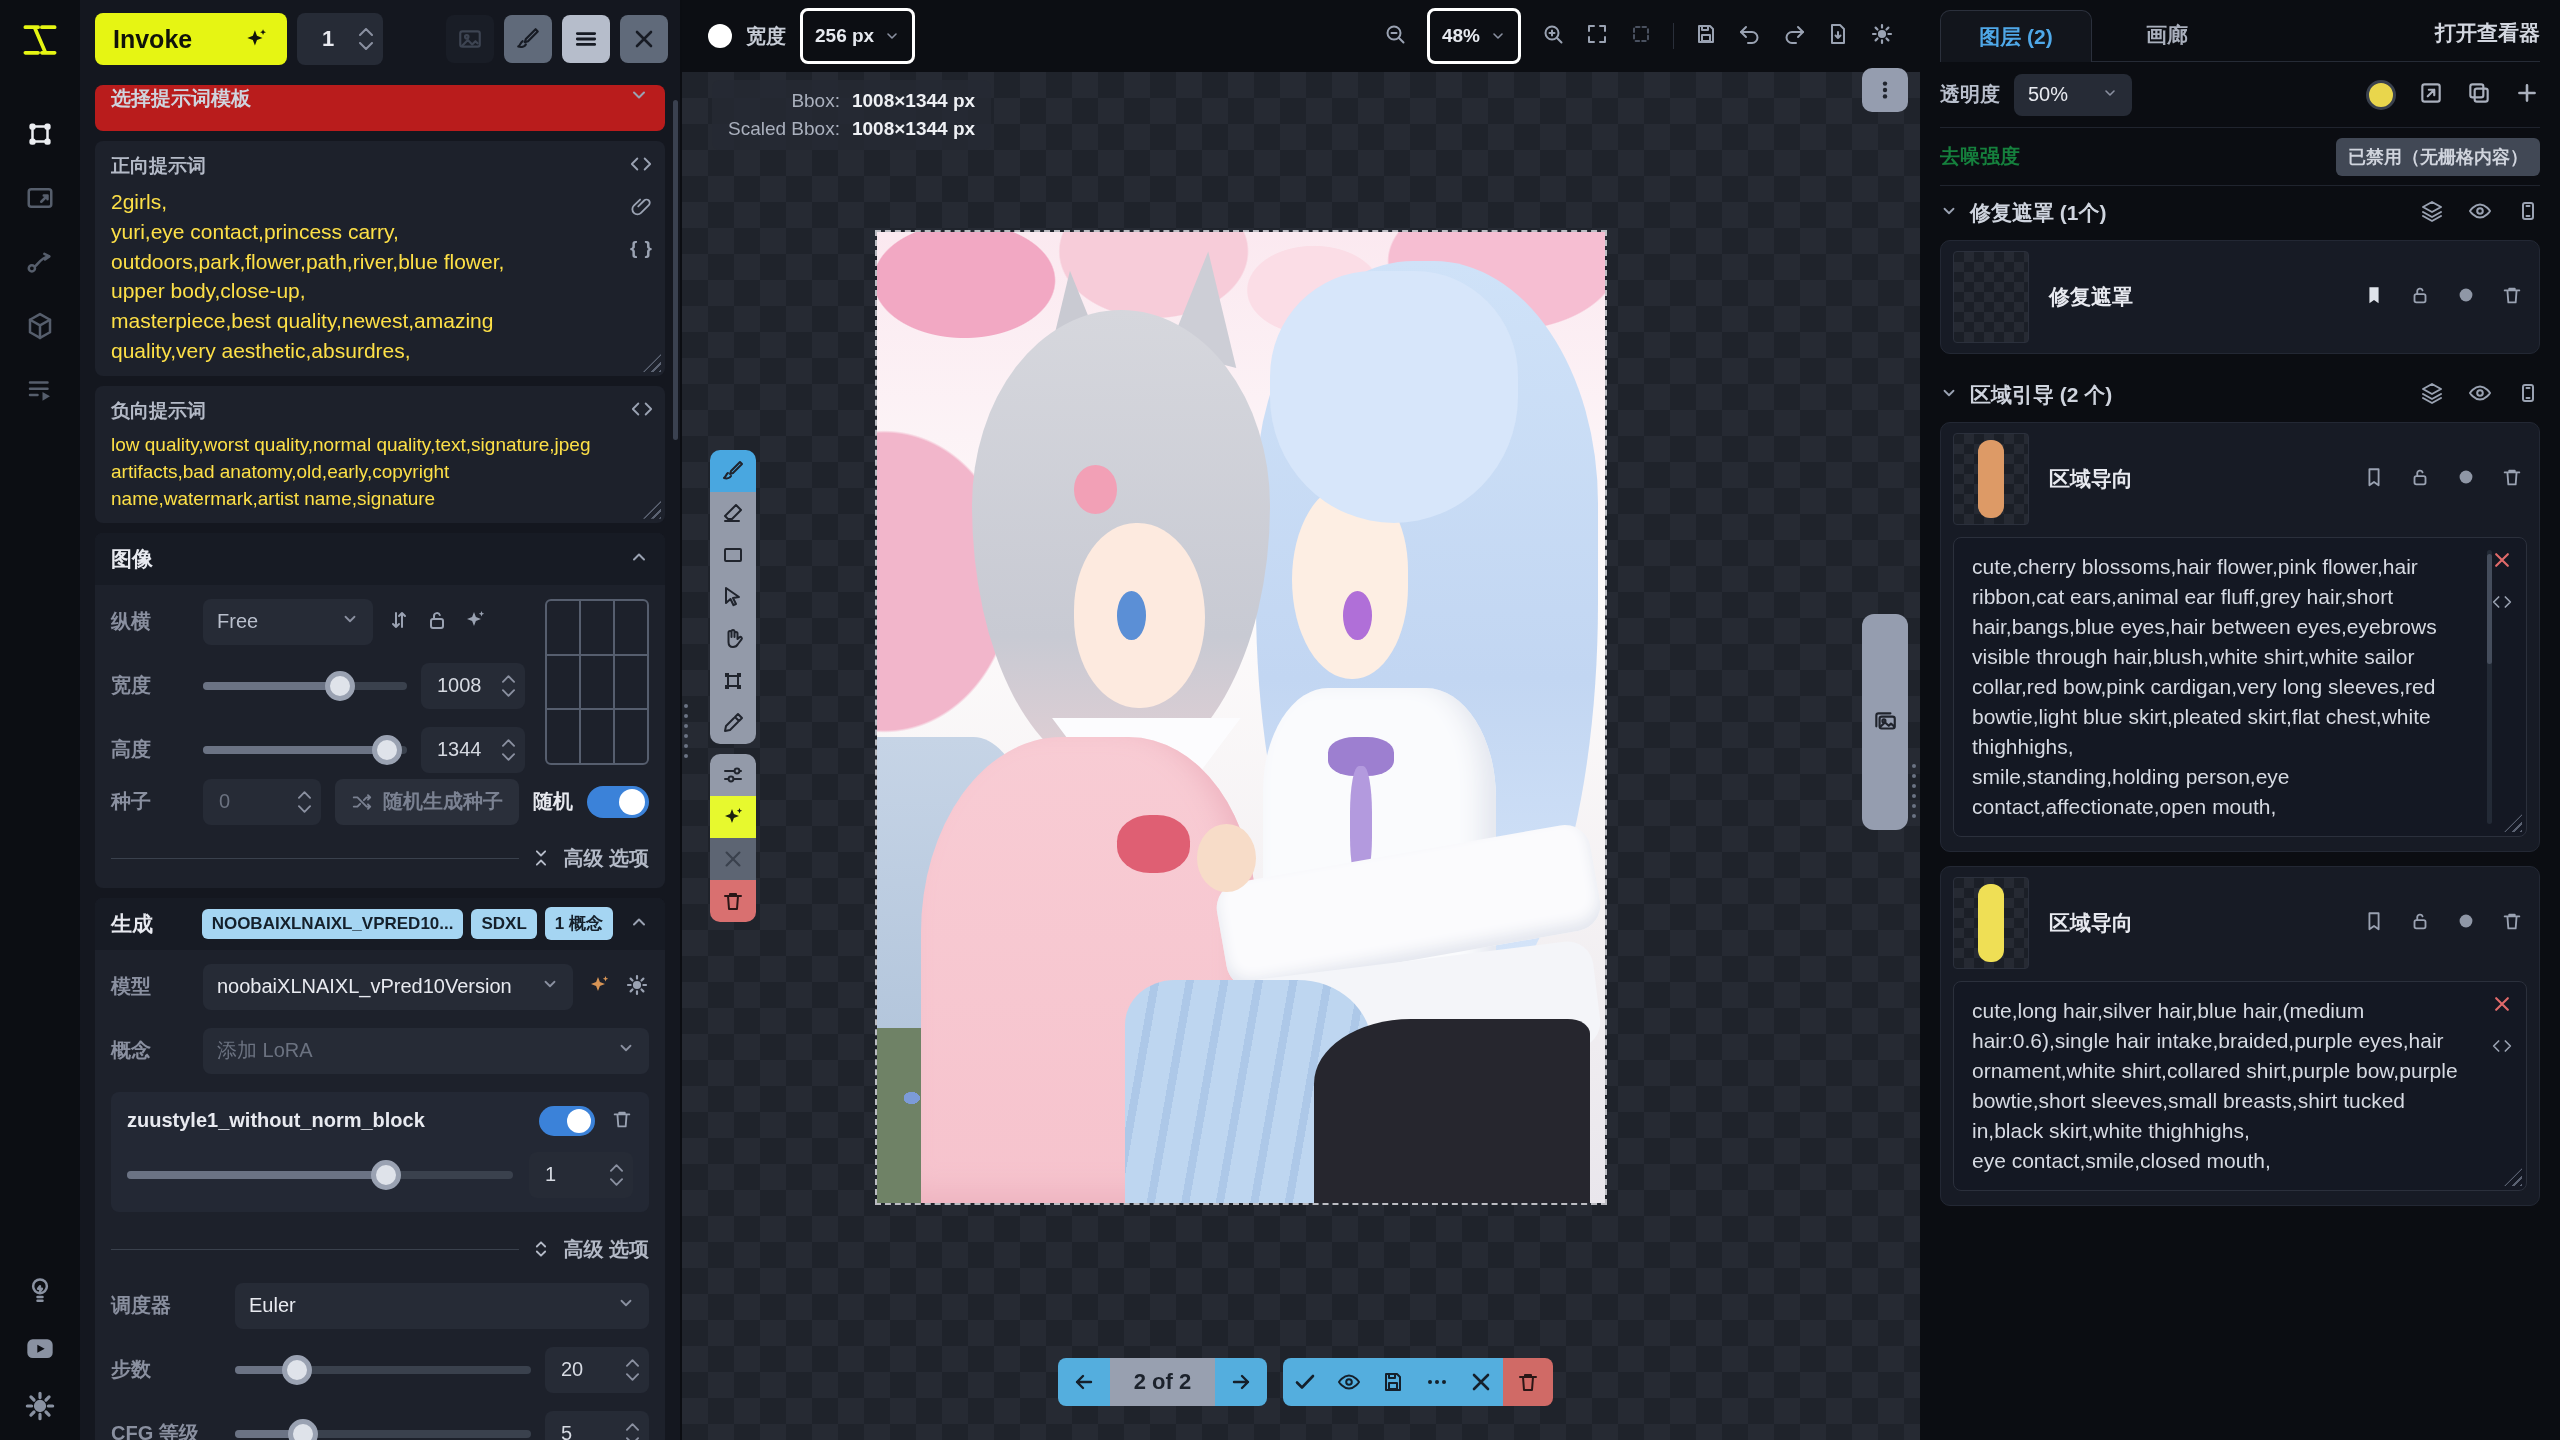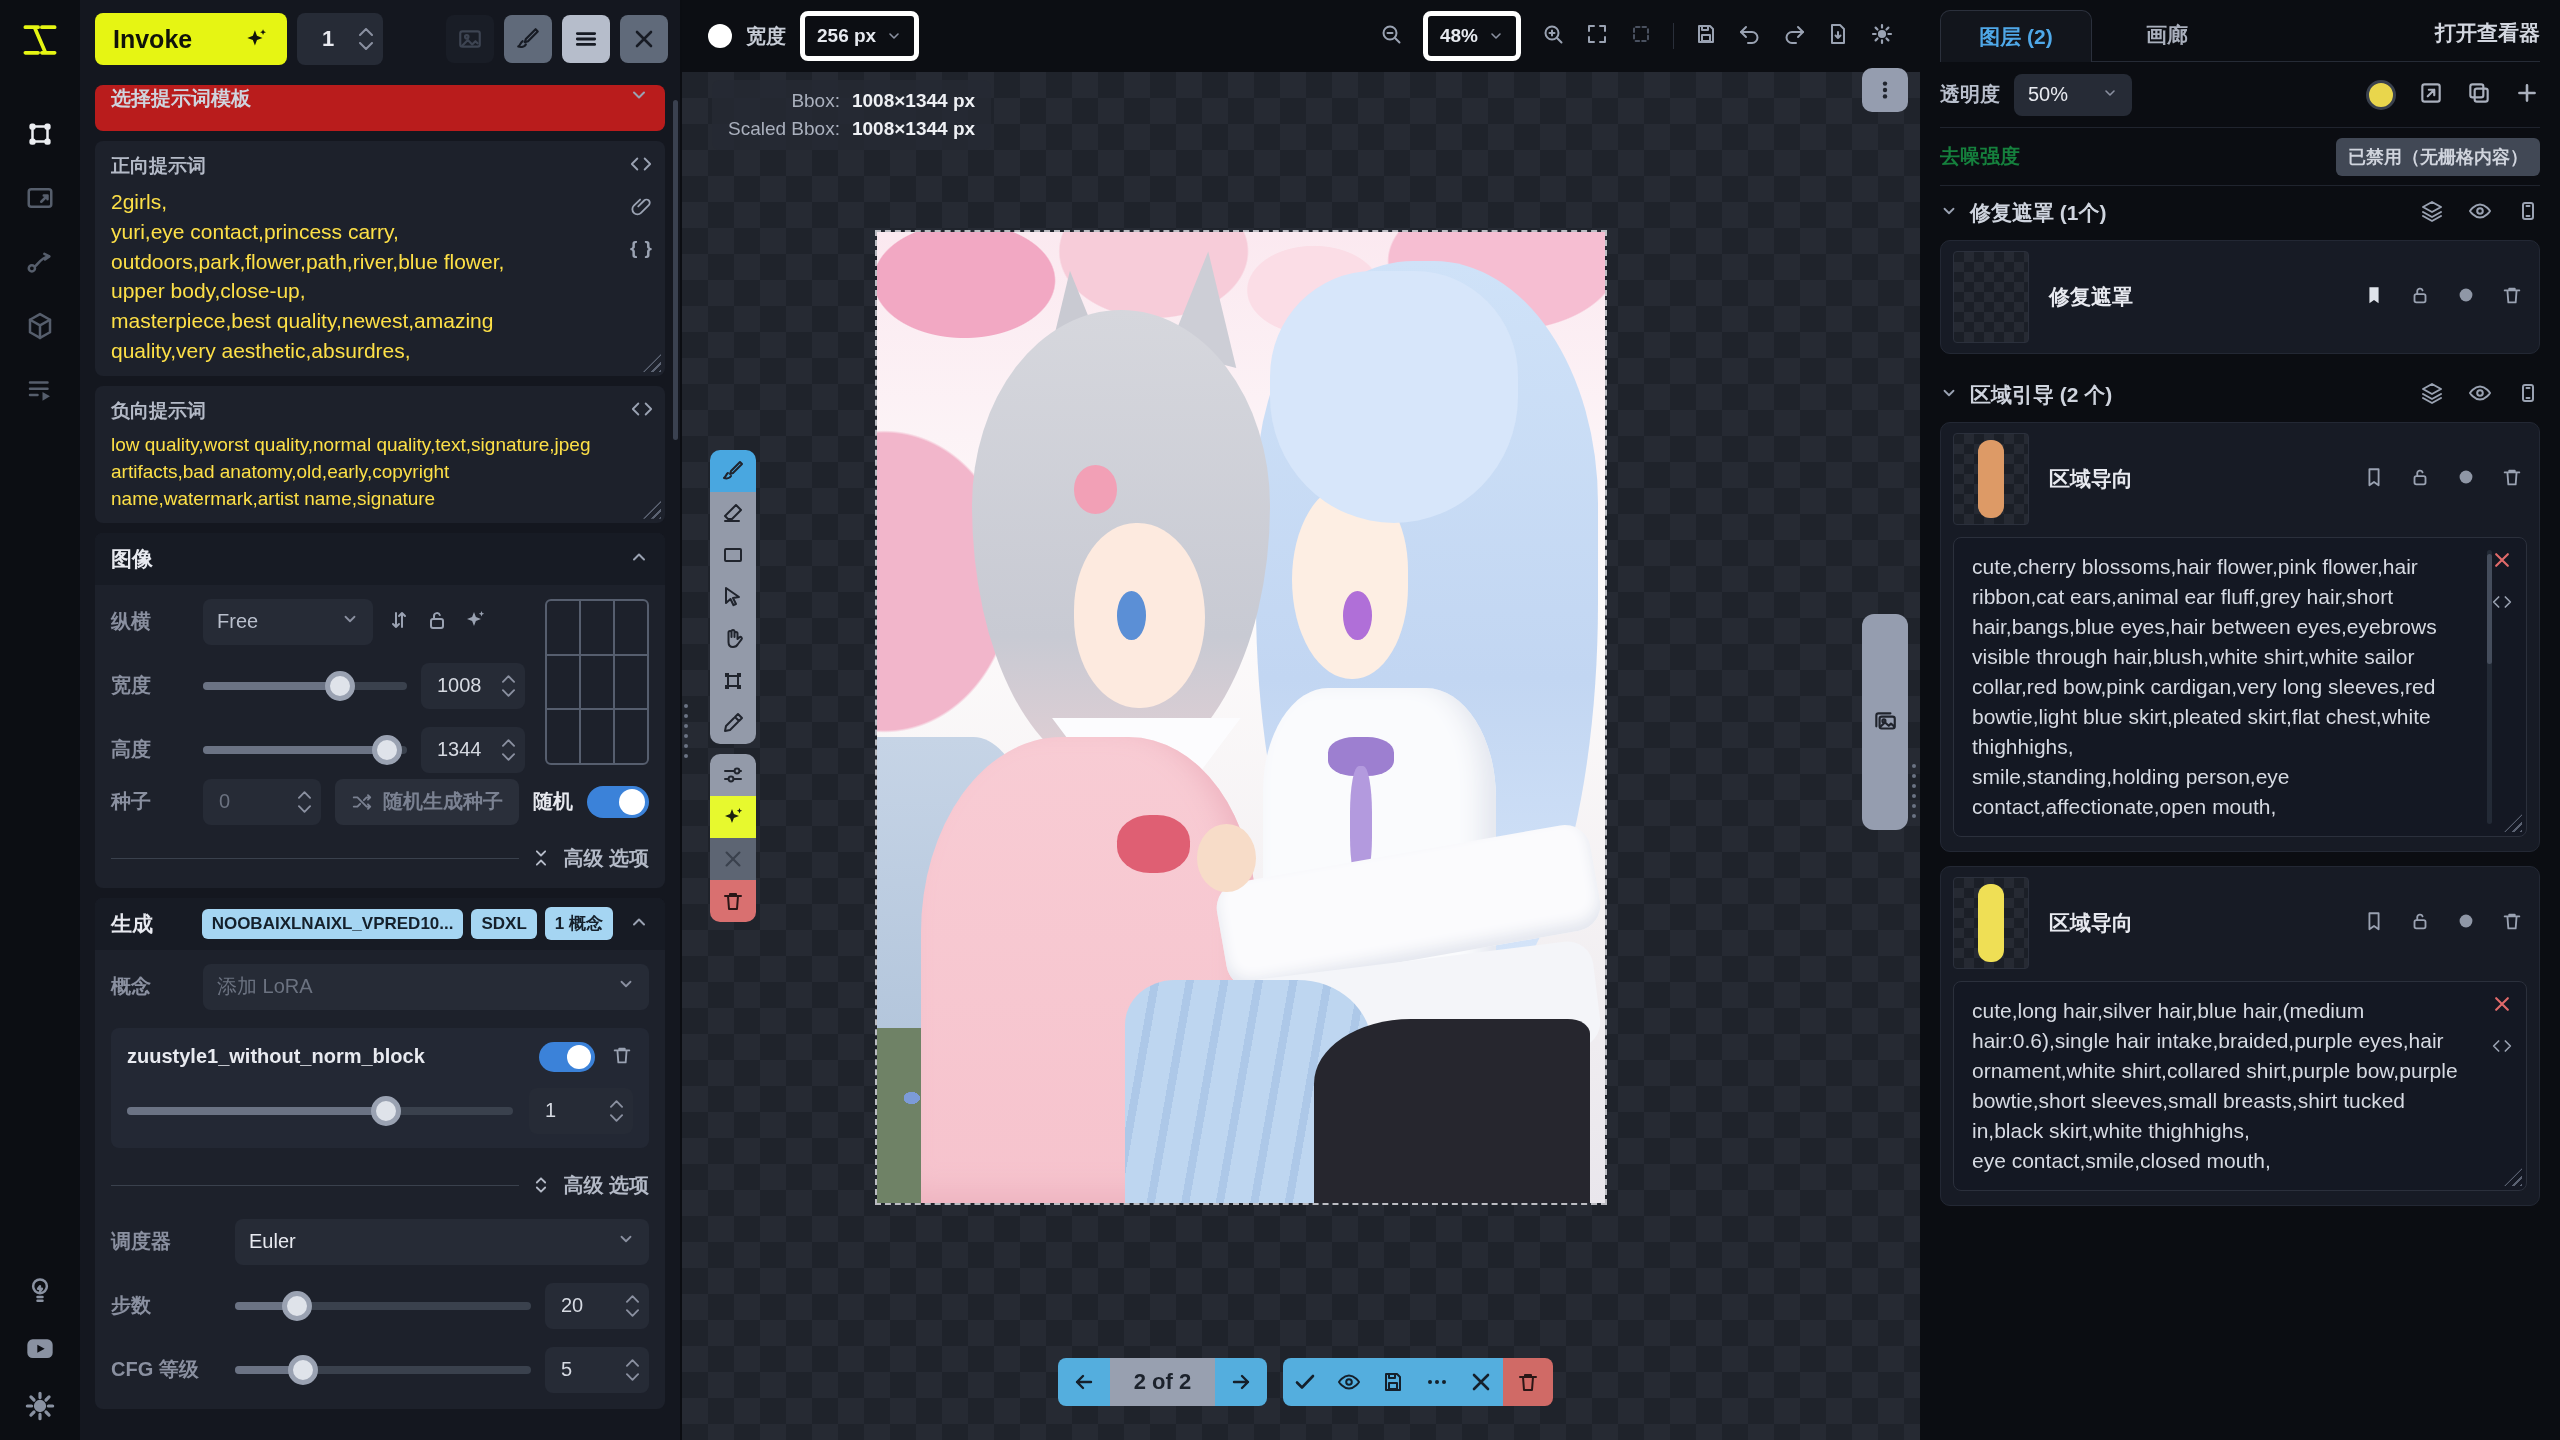--- a/index.html
+++ b/index.html
@@ -78,21 +78,21 @@
   .lora-card { background:#232834; border-radius:8px; padding:14px 16px; margin-top:4px; }
   .lora-top { display:flex; align-items:center; gap:16px; margin-bottom:16px; }
   .lora-name { color:#e8eaf0; font-weight:bold; font-size:20px; flex:1; }
   .lora-bottom { display:flex; align-items:center; gap:16px; }
 
   
   #canvas { position:absolute; left:682px; top:0; width:1238px; height:1440px; background:#0c0e13; }
   #canvas-topbar { position:absolute; left:0; top:0; right:0; height:72px; display:flex; align-items:center; padding:0 26px; gap:14px; }
   .brush-dot { width:24px; height:24px; border-radius:50%; background:#fff; flex:none; }
   .tb-label { color:#c7ccd6; font-weight:bold; font-size:20px; }
-  .tb-select { height:50px; border:5px solid #ffffff; border-radius:8px; display:flex; align-items:center; gap:10px; padding:0 12px; color:#e6e9ef; font-size:19px; font-weight:bold; }
+  .tb-select { height:56px; border:3px solid #ffffff; border-radius:8px; display:flex; align-items:center; gap:10px; padding:0 12px; color:#e6e9ef; font-size:19px; font-weight:bold; }
   .tb-icons { margin-left:auto; display:flex; align-items:center; gap:20px; color:#9aa2b2; }
   .tb-icons .dimmed { color:#4a5160; }
   .vdiv { width:1px; height:26px; background:#2a2f3a; }
 
   #board { position:absolute; left:0; top:72px; right:0; bottom:0;
     background:repeating-conic-gradient(#262a33 0% 25%, #1f232b 0% 50%) 0 0/52px 52px; }
 
   #bbox-info { position:absolute; left:30px; top:8px; background:rgba(38,42,51,.82); border-radius:8px; padding:10px 16px; display:grid; grid-template-columns:auto auto; gap:6px 12px; font-size:19px; }
   #bbox-info .bl { color:#aab0bd; text-align:right; }
   #bbox-info .bv { color:#eef0f4; font-weight:bold; }
@@ -426,20 +426,37 @@
         <span class="badge">NOOBAIXLNAIXL_VPRED10...</span>
         <span class="badge">SDXL</span>
         <span class="badge">1 概念</span>
       </span>
       <span class="chev" style="margin-left:6px;"><svg width="20" height="20" viewBox="0 0 24 24" fill="none" stroke="currentColor" stroke-width="2.4">
             <path d="M6 15l6-6 6 6"></path>
           </svg></span>
     </div>
     <div class="section-body">
       <div class="frow">
+        <span class="flabel">模型</span>
+        <div class="select" style="flex:1;">
+          <span class="sval" style="color:#e8eaf0;">noobaiXLNAIXL_vPred10Version</span>
+          <span class="chev"><svg width="18" height="18" viewBox="0 0 24 24" fill="none" stroke="currentColor" stroke-width="2.4">
+                <path d="M6 9l6 6 6-6"></path>
+              </svg></span>
+        </div>
+        <span style="color:#d79455;"><svg width="24" height="24" viewBox="0 0 24 24">
+              <path fill="currentColor" d="M11 4l1.9 5.1L18 11l-5.1 1.9L11 18l-1.9-5.1L4 11l5.1-1.9L11 4z"></path>
+              <path fill="currentColor" d="M18.5 3l.8 1.9 1.9.8-1.9.8-.8 1.9-.8-1.9-1.9-.8 1.9-.8.8-1.9z"></path>
+            </svg></span>
+        <span class="mini-icon"><svg width="24" height="24" viewBox="0 0 24 24" fill="none" stroke="currentColor" stroke-width="2.2">
+              <circle cx="12" cy="12" r="3" fill="currentColor"></circle>
+              <path d="M12 3v2.6M12 18.4V21M3 12h2.6M18.4 12H21M5.6 5.6l1.9 1.9M16.5 16.5l1.9 1.9M18.4 5.6l-1.9 1.9M7.5 16.5l-1.9 1.9"></path>
+            </svg></span>
+      </div>
+      <div class="frow">
         <span class="flabel">概念</span>
         <div class="select" style="flex:1;">
           <span class="sval" style="color:#6b7280;">添加 LoRA</span>
           <span class="chev"><svg width="18" height="18" viewBox="0 0 24 24" fill="none" stroke="currentColor" stroke-width="2.4">
                 <path d="M6 9l6 6 6-6"></path>
               </svg></span>
         </div>
       </div>
       <div class="lora-card">
         <div class="lora-top">

